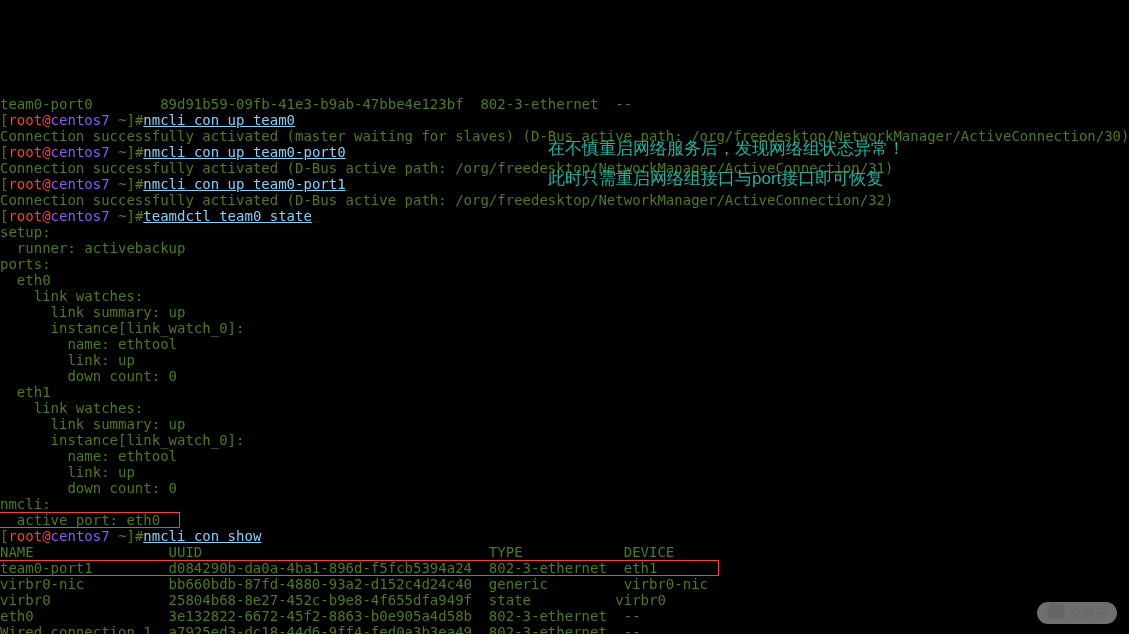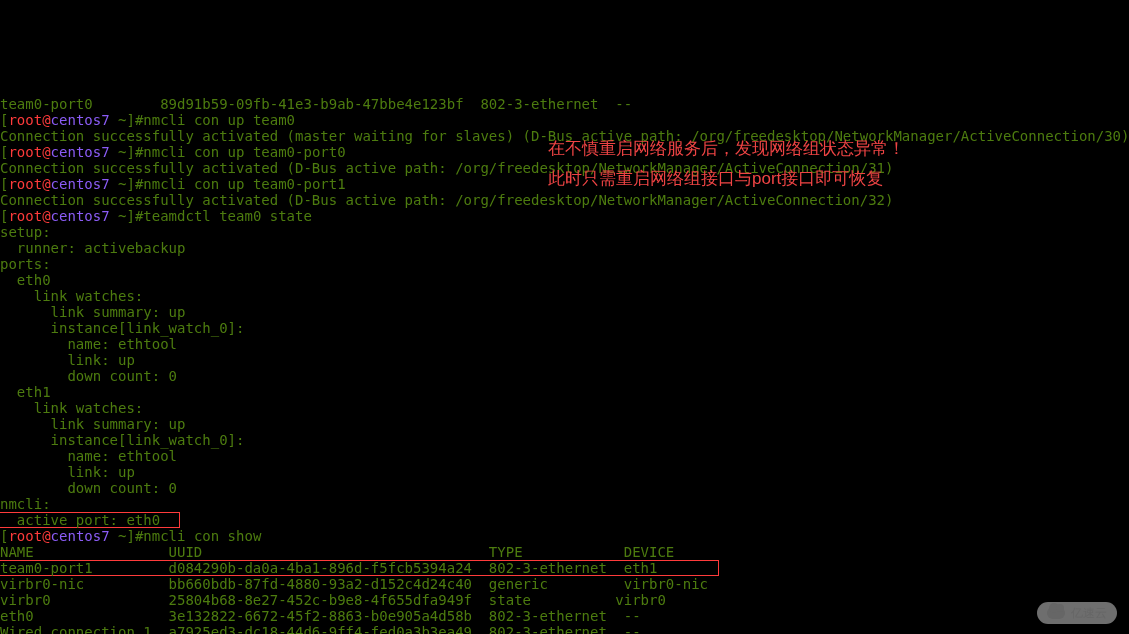--- a/index.html
+++ b/index.html
@@ -13,39 +13,39 @@
     width: 1129px;
     height: 634px;
     overflow: hidden;
     white-space: pre;
   }
   .term {
     padding: 0;
   }
   .red { color: #ff3b3b; margin-top: 11px; }
   .cyan { color: #8b5cf6; }
-  .yellow { color: #4d7c0f; }
+  .yellow { color: #7dd3fc; text-decoration: underline; }
   .white { color: #4d7c0f; }
   .box {
     display: inline-block;
     border: 1px solid #ff3b3b;
     padding: 0 2px;
     line-height: 14px;
     margin-left: -3px;
   }
   .row-box {
     display: inline-block;
     border: 1px solid #ff3b3b;
     padding: 0 2px;
     line-height: 14px;
     margin-left: -3px;
   }
   .annotation {
     position: absolute;
-    color: #ef4444;
+    color: #14b8a6;
     font-family: "Microsoft YaHei", "SimSun", sans-serif;
     font-size: 17px;
     line-height: 30px;
     white-space: normal;
     width: 520px;
   }
   .annotation-line1 { top: 134px; left: 548px; }
   .annotation-line2 { top: 164px; left: 548px; }
   .watermark {
     position: absolute;

